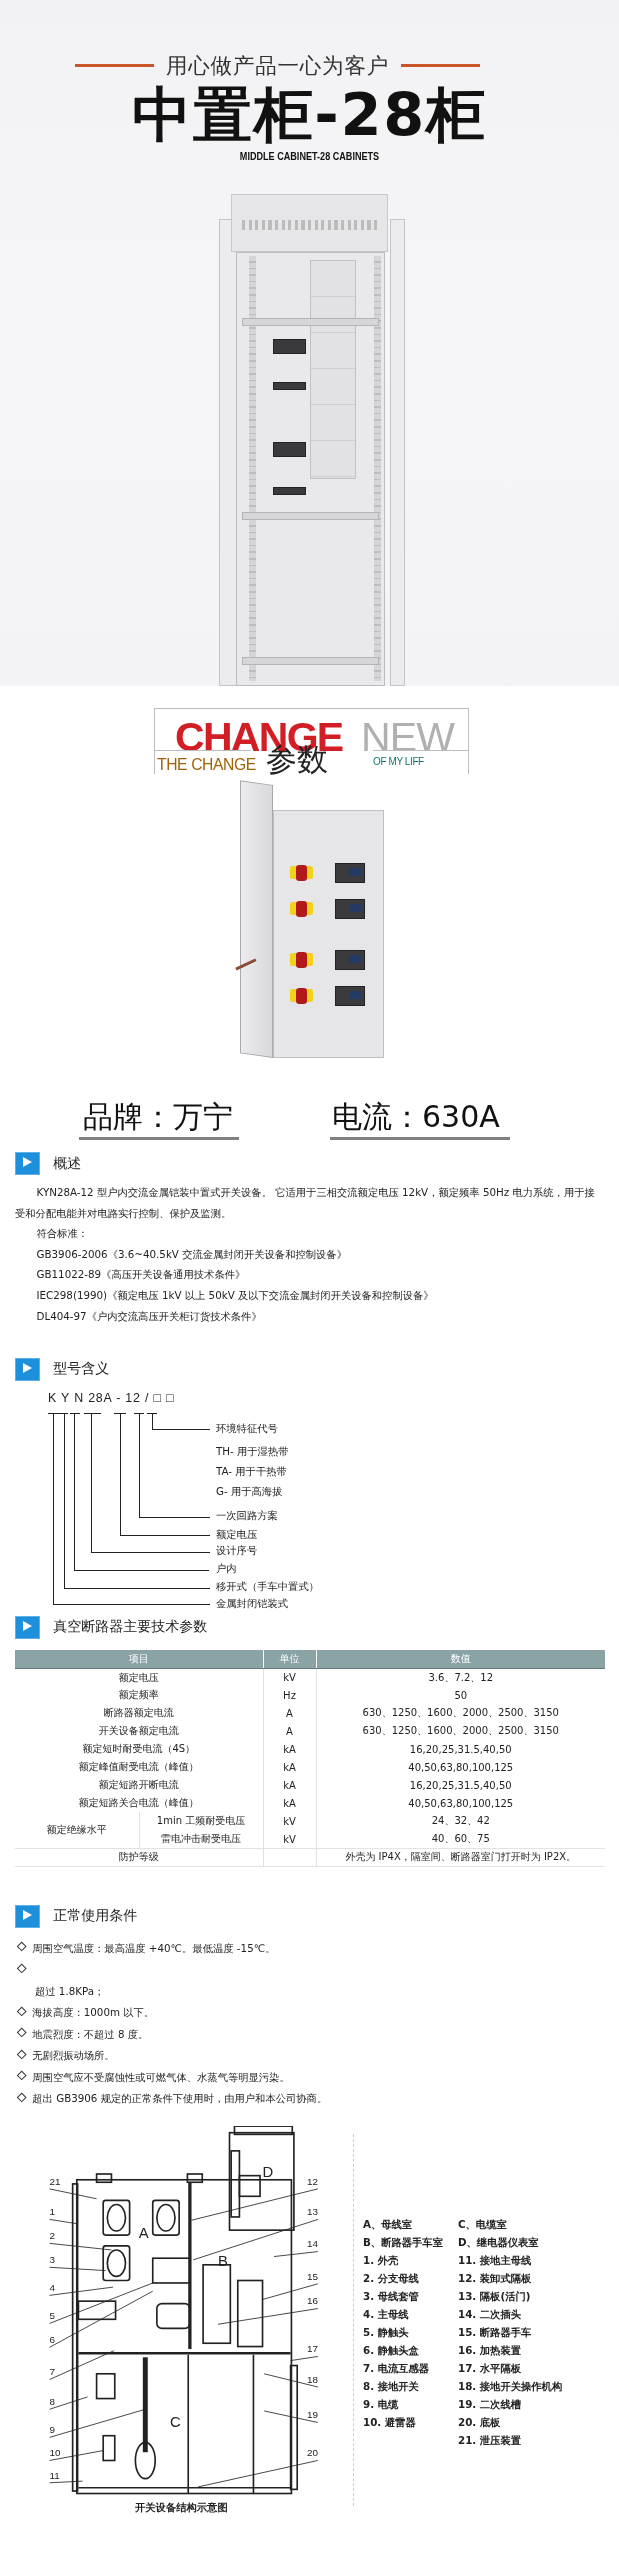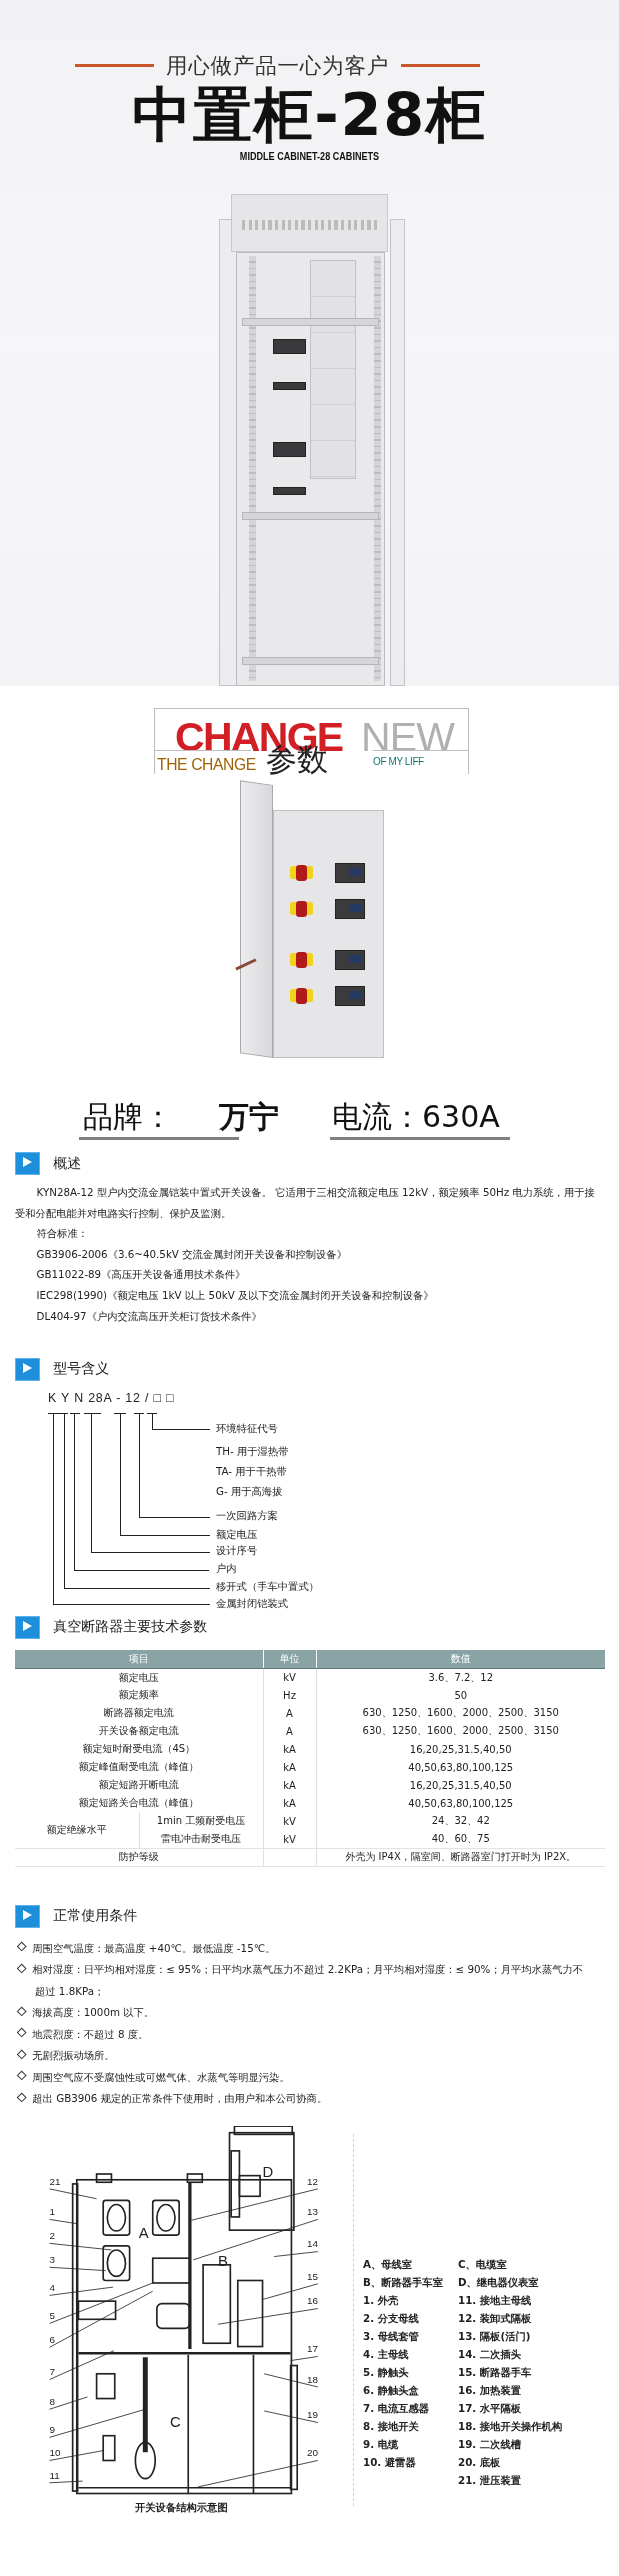--- a/index.html
+++ b/index.html
@@ -42,21 +42,21 @@
   .cab2 .handle { position: absolute; left: -5px; top: 178px; width: 21.5px; height: 3.3px; background: #8a4a3a; transform: rotate(-25deg); }
   .cab2 .frame { position: absolute; left: 33px; top: 25px; width: 111px; height: 248px; background: #e6e6e8; border: 1.7px solid #bfbfc2; }
   .cab2 .unit { position: absolute; left: 50px; width: 83px; height: 21.5px; }
   .cab2 .knob { position: absolute; left: 0; top: 3.3px; width: 23px; height: 13.2px; background: #f2d21a; border-radius: 2.5px; }
   .cab2 .knob::after { content: ""; position: absolute; left: 5.8px; top: -1.7px; width: 11.6px; height: 16.5px; background: #b21a1a; border-radius: 3.3px; }
   .cab2 .meter { position: absolute; left: 45px; top: 0; width: 30px; height: 20px; background: #3b3b3e; border: 0.8px solid #222; }
   .cab2 .meter::after { content: ""; position: absolute; left: 13.2px; top: 4.1px; width: 11.6px; height: 8.3px; background: #243a64; }
 
   .spec-row { position: absolute; top: 411px; left: 0; width: 619px; }
   .spec { position: absolute; font-size: 30px; color: #111; }
-  .spec b { font-weight: bold; margin-left: 46px; }
+  .spec b { font-weight: normal; }
   .spec-underline { position: absolute; height: 3.3px; background: #808080; }
 
   
   .section { position: relative; width: 619px; padding: 0 15px; }
   .sec-head { display: flex; align-items: center; height: 26.4px; }
   .sec-icon { width: 25px; height: 23px; background: #1e8fdb; border: 1.7px solid #5fb3ea; position: relative; margin-right: 13.2px; }
   .sec-icon::after { content: ""; position: absolute; left: 7.4px; top: 4.1px; border-left: 9px solid #ffffff; border-top: 5.8px solid transparent; border-bottom: 5.8px solid transparent; }
   .sec-title { font-size: 14px; color: #222; }
   .para { font-size: 10.3px; line-height: 20.6px; color: #222; }
   .indent { padding-left: 21.5px; }
@@ -78,21 +78,21 @@
 
   
   .cond { font-size: 10.3px; line-height: 21.5px; color: #222; }
   .cond .dia { display: inline-block; width: 7.4px; height: 7.4px; border: 1.1px solid #333; transform: rotate(45deg); margin: 0 6.6px 0.8px 3.3px; }
   .cond .cont { padding-left: 20px; }
 
   
   .struct { position: relative; height: 388px; margin-top: 16.5px; }
   .struct svg { position: absolute; left: 0; top: 0; }
   .legend { position: absolute; left: 363px; top: 89px; font-size: 10.3px; font-weight: bold; color: #222; line-height: 18px; }
-  .legend .col { position: absolute; top: 0; white-space: nowrap; margin-top: 40px; }
+  .legend .col { position: absolute; top: 0; white-space: nowrap; }
   .struct-caption { position: absolute; left: 135px; top: 375px; font-size: 10.3px; font-weight: bold; color: #222; }
   .dash-sep { position: absolute; left: 353px; top: 8.3px; width: 0; height: 372px; border-left: 0.8px dashed #cfcfcf; }
 </style>
 </head>
 <body>
 
 <section class="hero">
   <div class="slogan-row">
     <span class="slogan-line"></span>
     <span class="slogan">用心做产品一心为客户</span>
@@ -296,21 +296,21 @@
   </table>
 </section>
 
 <section class="section" style="margin-top:36px">
   <div class="sec-head">
     <span class="sec-icon"></span>
     <span class="sec-title">正常使用条件</span>
   </div>
   <div class="cond" style="margin-top:8.3px">
     <div><span class="dia"></span><span>周围空气温度：最高温度 +40℃。最低温度 -15℃。</span></div>
-    <div><span class="dia"></span><span>相对湿度：日平均相对湿度：≤ 95%；日平均水蒸气压力不超过 2.2KPa；月平均相对湿度：≤ 90%；月平均水蒸气力不</span></div>
+    <div><span class="dia"></span></div>
     <div class="cont">超过 1.8KPa；</div>
     <div><span class="dia"></span><span>海拔高度：1000m 以下。</span></div>
     <div><span class="dia"></span><span>地震烈度：不超过 8 度。</span></div>
     <div><span class="dia"></span><span>无剧烈振动场所。</span></div>
     <div><span class="dia"></span><span>周围空气应不受腐蚀性或可燃气体、水蒸气等明显污染。</span></div>
     <div><span class="dia"></span><span>超出 GB3906 规定的正常条件下使用时，由用户和本公司协商。</span></div>
   </div>
 </section>
 
 <section class="struct">

